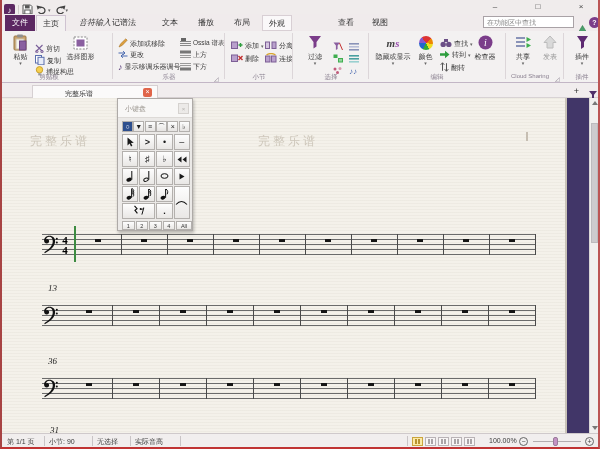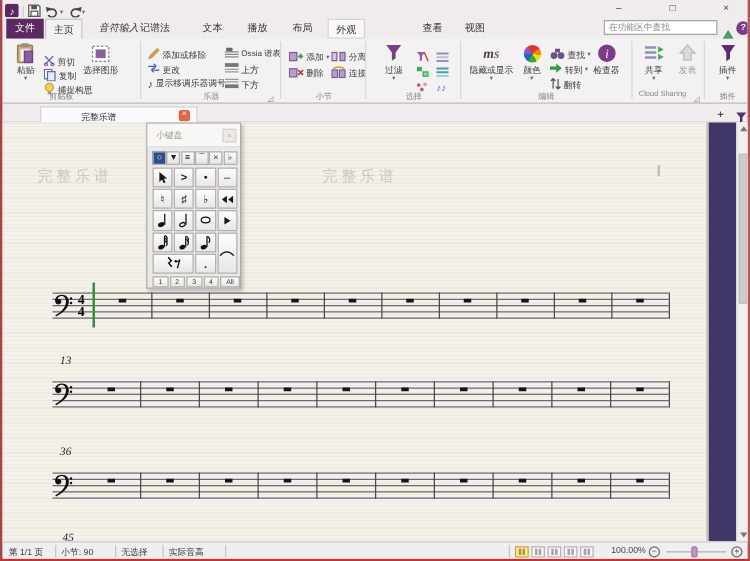--- a/index.html
+++ b/index.html
@@ -482,21 +482,21 @@
         <div class="rest" style="left: 83.5px; top: 285.2px;"></div>
         <div class="rest" style="left: 130.5px; top: 285.2px;"></div>
         <div class="rest" style="left: 177.5px; top: 285.2px;"></div>
         <div class="rest" style="left: 224.5px; top: 285.2px;"></div>
         <div class="rest" style="left: 271.5px; top: 285.2px;"></div>
         <div class="rest" style="left: 318.5px; top: 285.2px;"></div>
         <div class="rest" style="left: 365.5px; top: 285.2px;"></div>
         <div class="rest" style="left: 412.5px; top: 285.2px;"></div>
         <div class="rest" style="left: 459.5px; top: 285.2px;"></div>
         <div class="rest" style="left: 506.5px; top: 285.2px;"></div>
-        <div class="barnum" style="left: 48px; top: 327px;">45</div>
+        <div class="barnum" style="left: 48px; top: 327px;">31</div>
       </div>
     <div class="caret" style="left:72px;top:128px;height:36px"></div>
     <div class="pageedge"></div>
     <div class="pstrip"></div>
     <div class="vscroll">
       <div class="sarrow" style="top:3px;border-left:3px solid transparent;border-right:3px solid transparent;border-bottom:4px solid #777"></div>
       <div class="vthumb"></div>
       <div class="sarrow" style="bottom:3px;border-left:3px solid transparent;border-right:3px solid transparent;border-top:4px solid #777"></div>
     </div>
 

